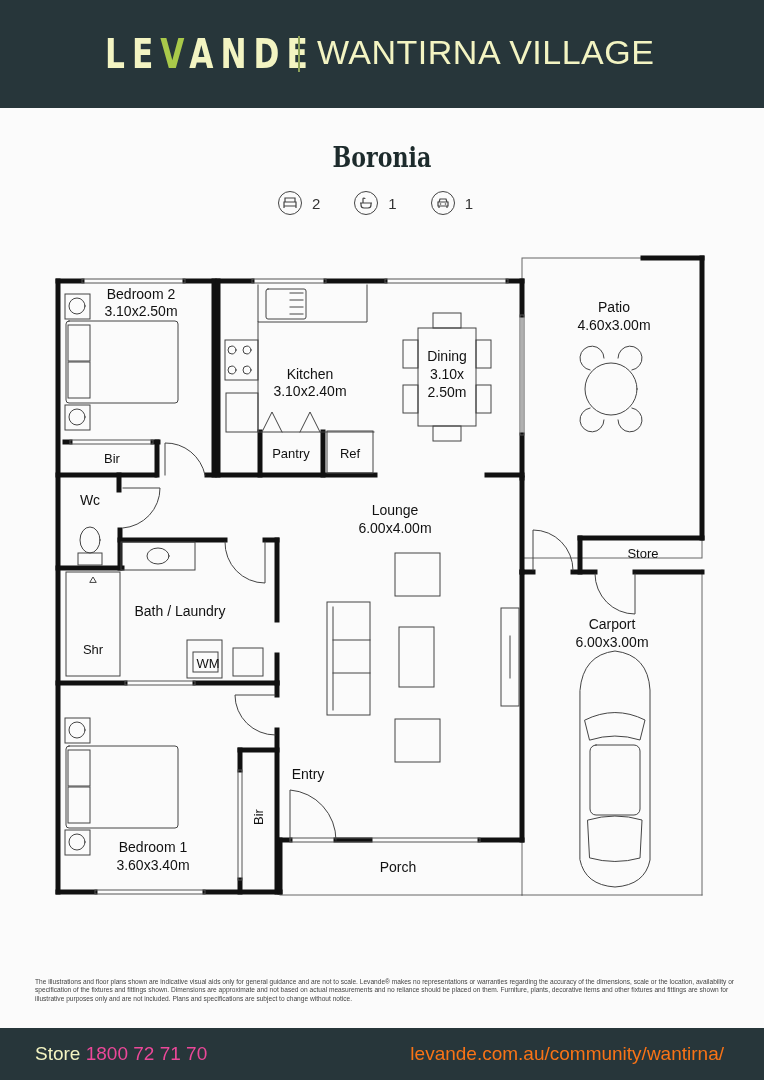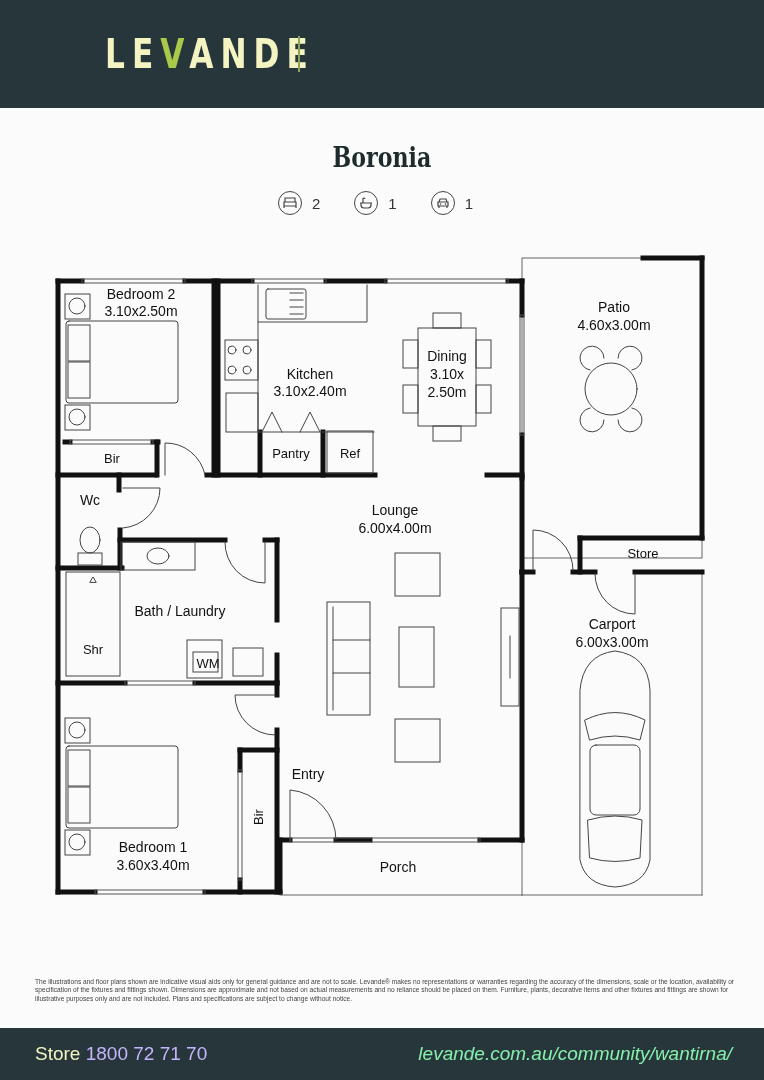--- a/index.html
+++ b/index.html
@@ -13,31 +13,32 @@
   .title { position: absolute; left: 0; width: 764px; top: 142px; text-align: center; font-family: "DejaVu Serif", serif; font-weight: bold; font-size: 27px; color: #1d2b2c; transform: scaleX(0.82); }
   .features { position: absolute; top: 191px; left: 278px; display: flex; }
   .feature { display: flex; align-items: center; margin-right: 34px; }
   .feature .ic { width: 24px; height: 24px; border: 1.3px solid #444; border-radius: 50%; display: flex; align-items: center; justify-content: center; box-sizing: border-box; }
   .feature .num { margin-left: 10px; font-size: 15px; color: #333; }
   .plan { position: absolute; left: 0; top: 240px; }
   .plan text { font-family: "Liberation Sans", sans-serif; font-size: 14px; fill: #111; text-anchor: middle; }
   .disclaimer { position: absolute; left: 35px; top: 978px; width: 700px; font-size: 6.6px; line-height: 8.3px; color: #444; }
   .footer { position: absolute; left: 0; top: 1028px; width: 764px; height: 52px; background: #27363a; }
   .phone { position: absolute; left: 35px; top: 15px; font-size: 19px; color: #f3f4c2; }
-  .phone .num { color: #c4b5fd; text-align: right; }
-  .url { position: absolute; right: 32px; top: 15px; font-size: 19px; color: #86efac; font-style: italic; }
+  .phone .num { color: #ec4899; text-align: right; }
+  .url { position: absolute; right: 40px; top: 15px; font-size: 19px; color: #f97316; }
 </style>
 </head>
 <body>
 
 <div class="header">
   <div class="brand">
     <div class="logo"><span>LE</span><span class="v">V</span><span>ANDE</span></div>
   </div>
   <div class="divider"></div>
+  <div class="village">WANTIRNA VILLAGE</div>
 </div>
 
 <div class="title">Boronia</div>
 
 <div class="features">
   <div class="feature">
     <span class="ic">
       <svg width="14" height="12" viewBox="0 0 14 12">
           <path d="M2 1h10v4H2z M1 5h12v4H1z M1 9v2 M13 9v2" fill="none" stroke="#444" stroke-width="1.2"></path>
         </svg>

